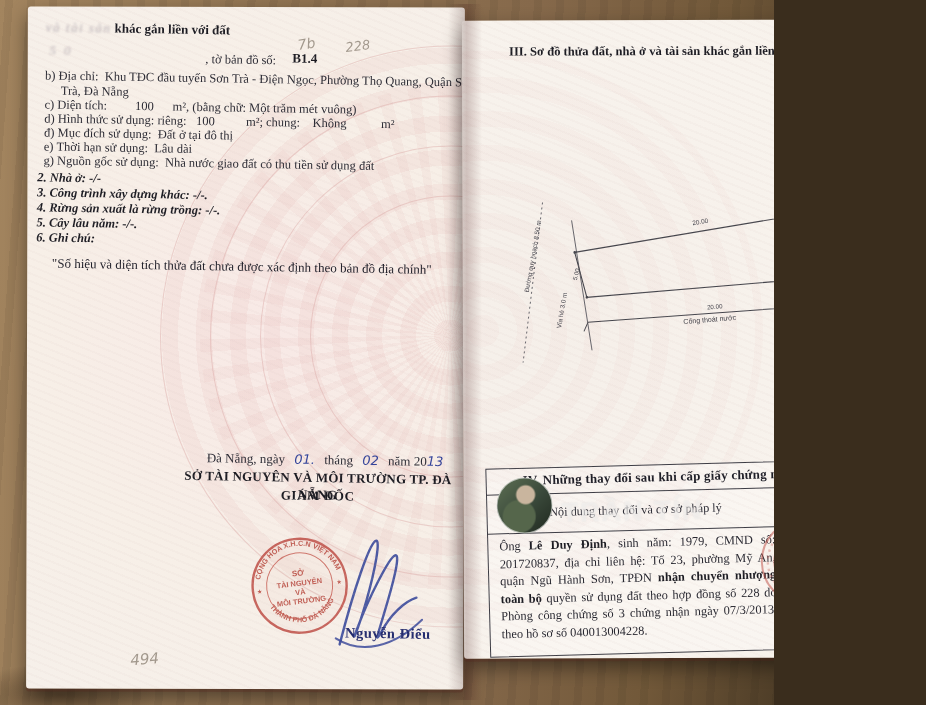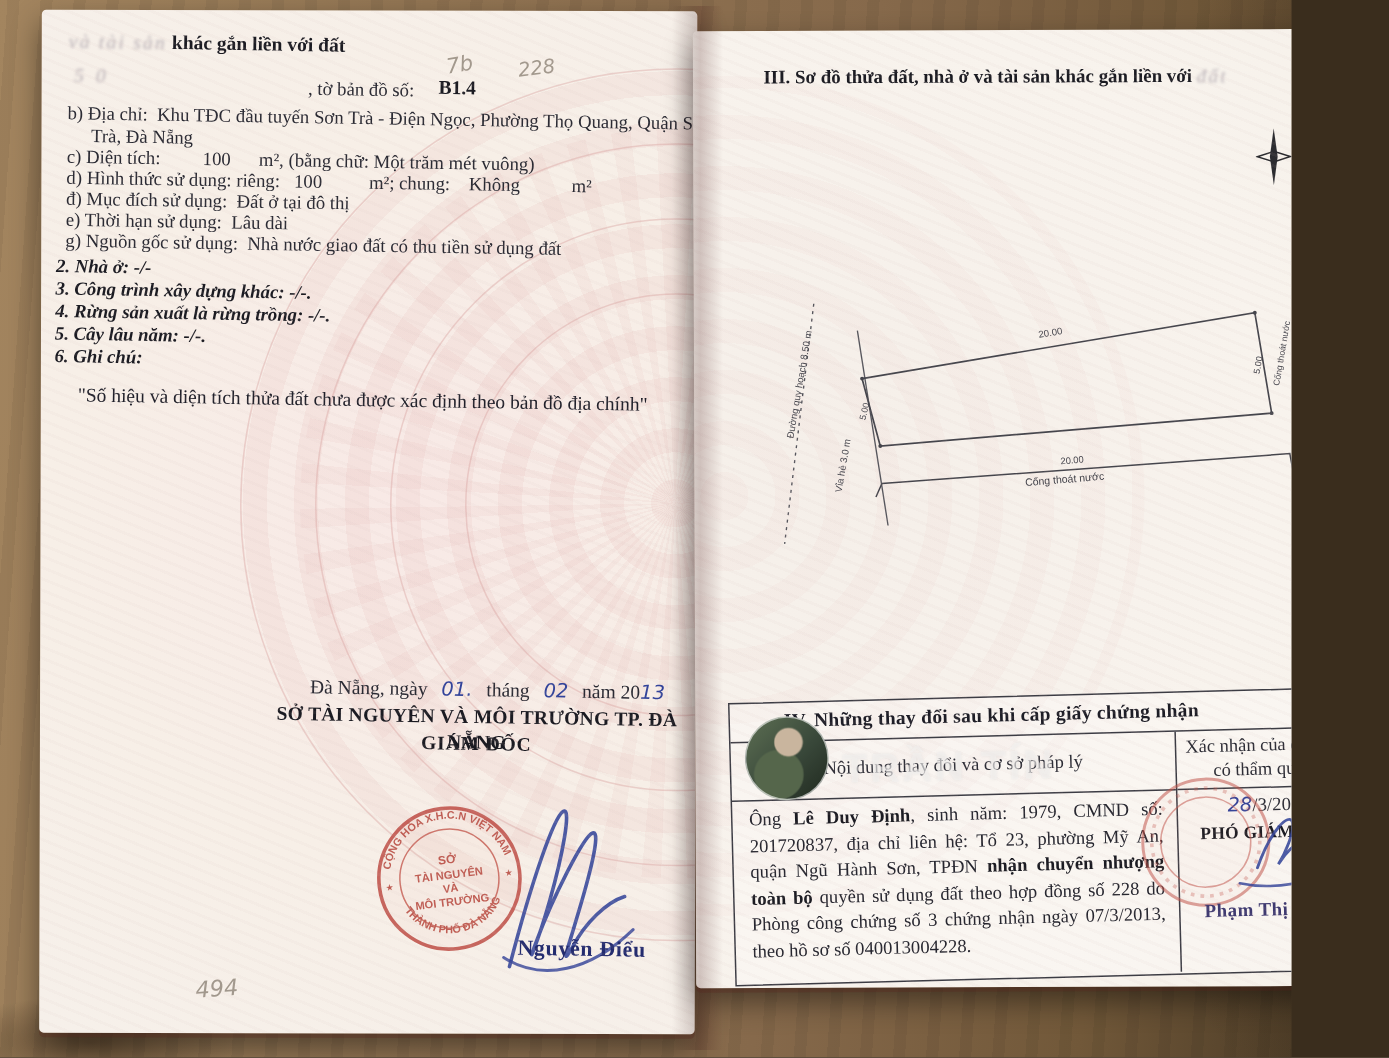--- a/index.html
+++ b/index.html
@@ -1,22 +1,22 @@
 <!DOCTYPE html>
 <html><head>
 <meta charset="utf-8">
 <style>
   html,body{margin:0;padding:0;background:#3a2d1d;}
-  .scene{position:relative;width:845px;height:705px;overflow:hidden;
+  .scene{position:relative;width:774px;height:705px;overflow:hidden;
     font-family:"Liberation Serif",serif;
     background:
       radial-gradient(ellipse 140px 45px at 60px 695px, rgba(55,38,22,.55), transparent 70%),
       radial-gradient(ellipse 260px 560px at 930px 340px, rgba(38,26,14,.6), transparent 78%),
       linear-gradient(97deg,#a3855f 0%,#93775400 0%),
-      linear-gradient(97deg,#a3855f 0%,#927553 30%,#86694b 62%,#715839 85%,#4f3e28 100%); padding-left: 16px;}
+      linear-gradient(97deg,#a3855f 0%,#927553 30%,#86694b 62%,#715839 85%,#4f3e28 100%);}
   .wood-streaks{position:absolute;inset:0;
     background:repeating-linear-gradient(94deg,rgba(255,255,255,.05) 0 5px,rgba(0,0,0,.05) 5px 13px,rgba(255,255,255,.02) 13px 22px);
     mix-blend-mode:multiply;}
   .abs{position:absolute;}
   .page{position:absolute;border-radius:3px;overflow:hidden;
     box-shadow:0 3px 0 rgba(92,35,30,.28),0 9px 20px rgba(0,0,0,.45);}
   .page-left{left:27px;top:7px;width:437px;height:682px;
     background:radial-gradient(circle at 56% 48%, #f8e9e6 0%, #f7efe7 55%, #f6f0ea 100%);
     transform:rotate(.15deg);}
   .page-right{left:463px;top:20px;width:445px;height:638px;

